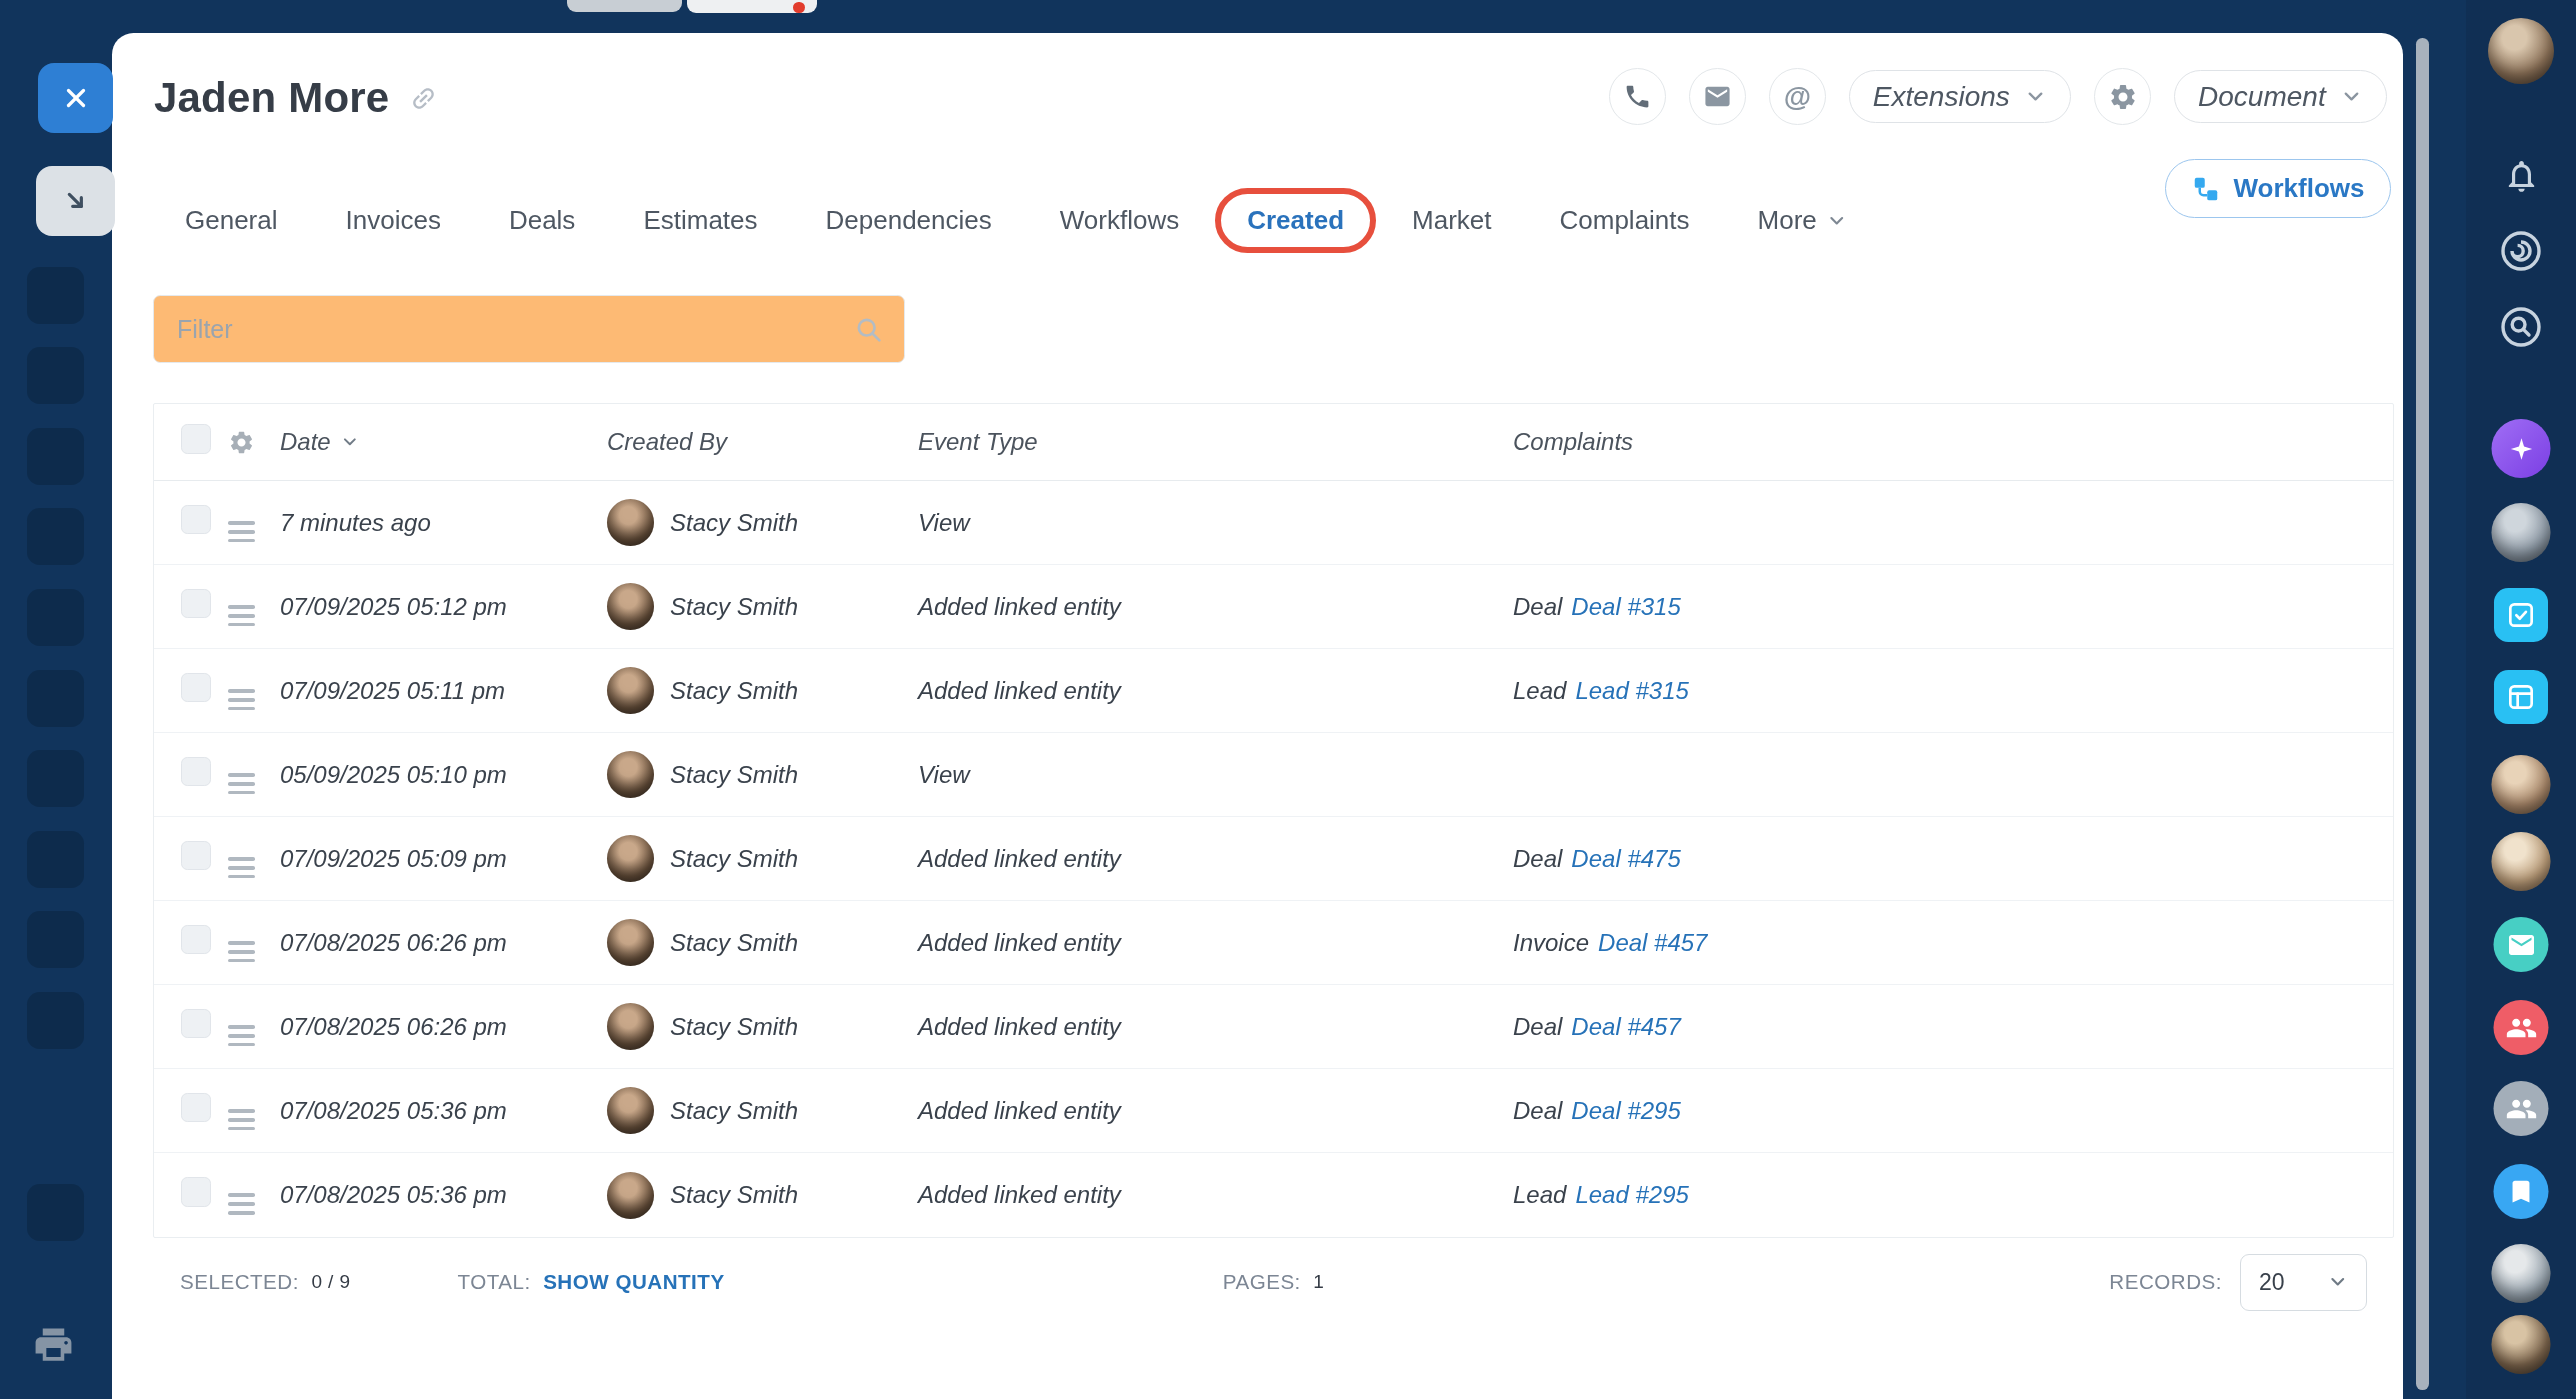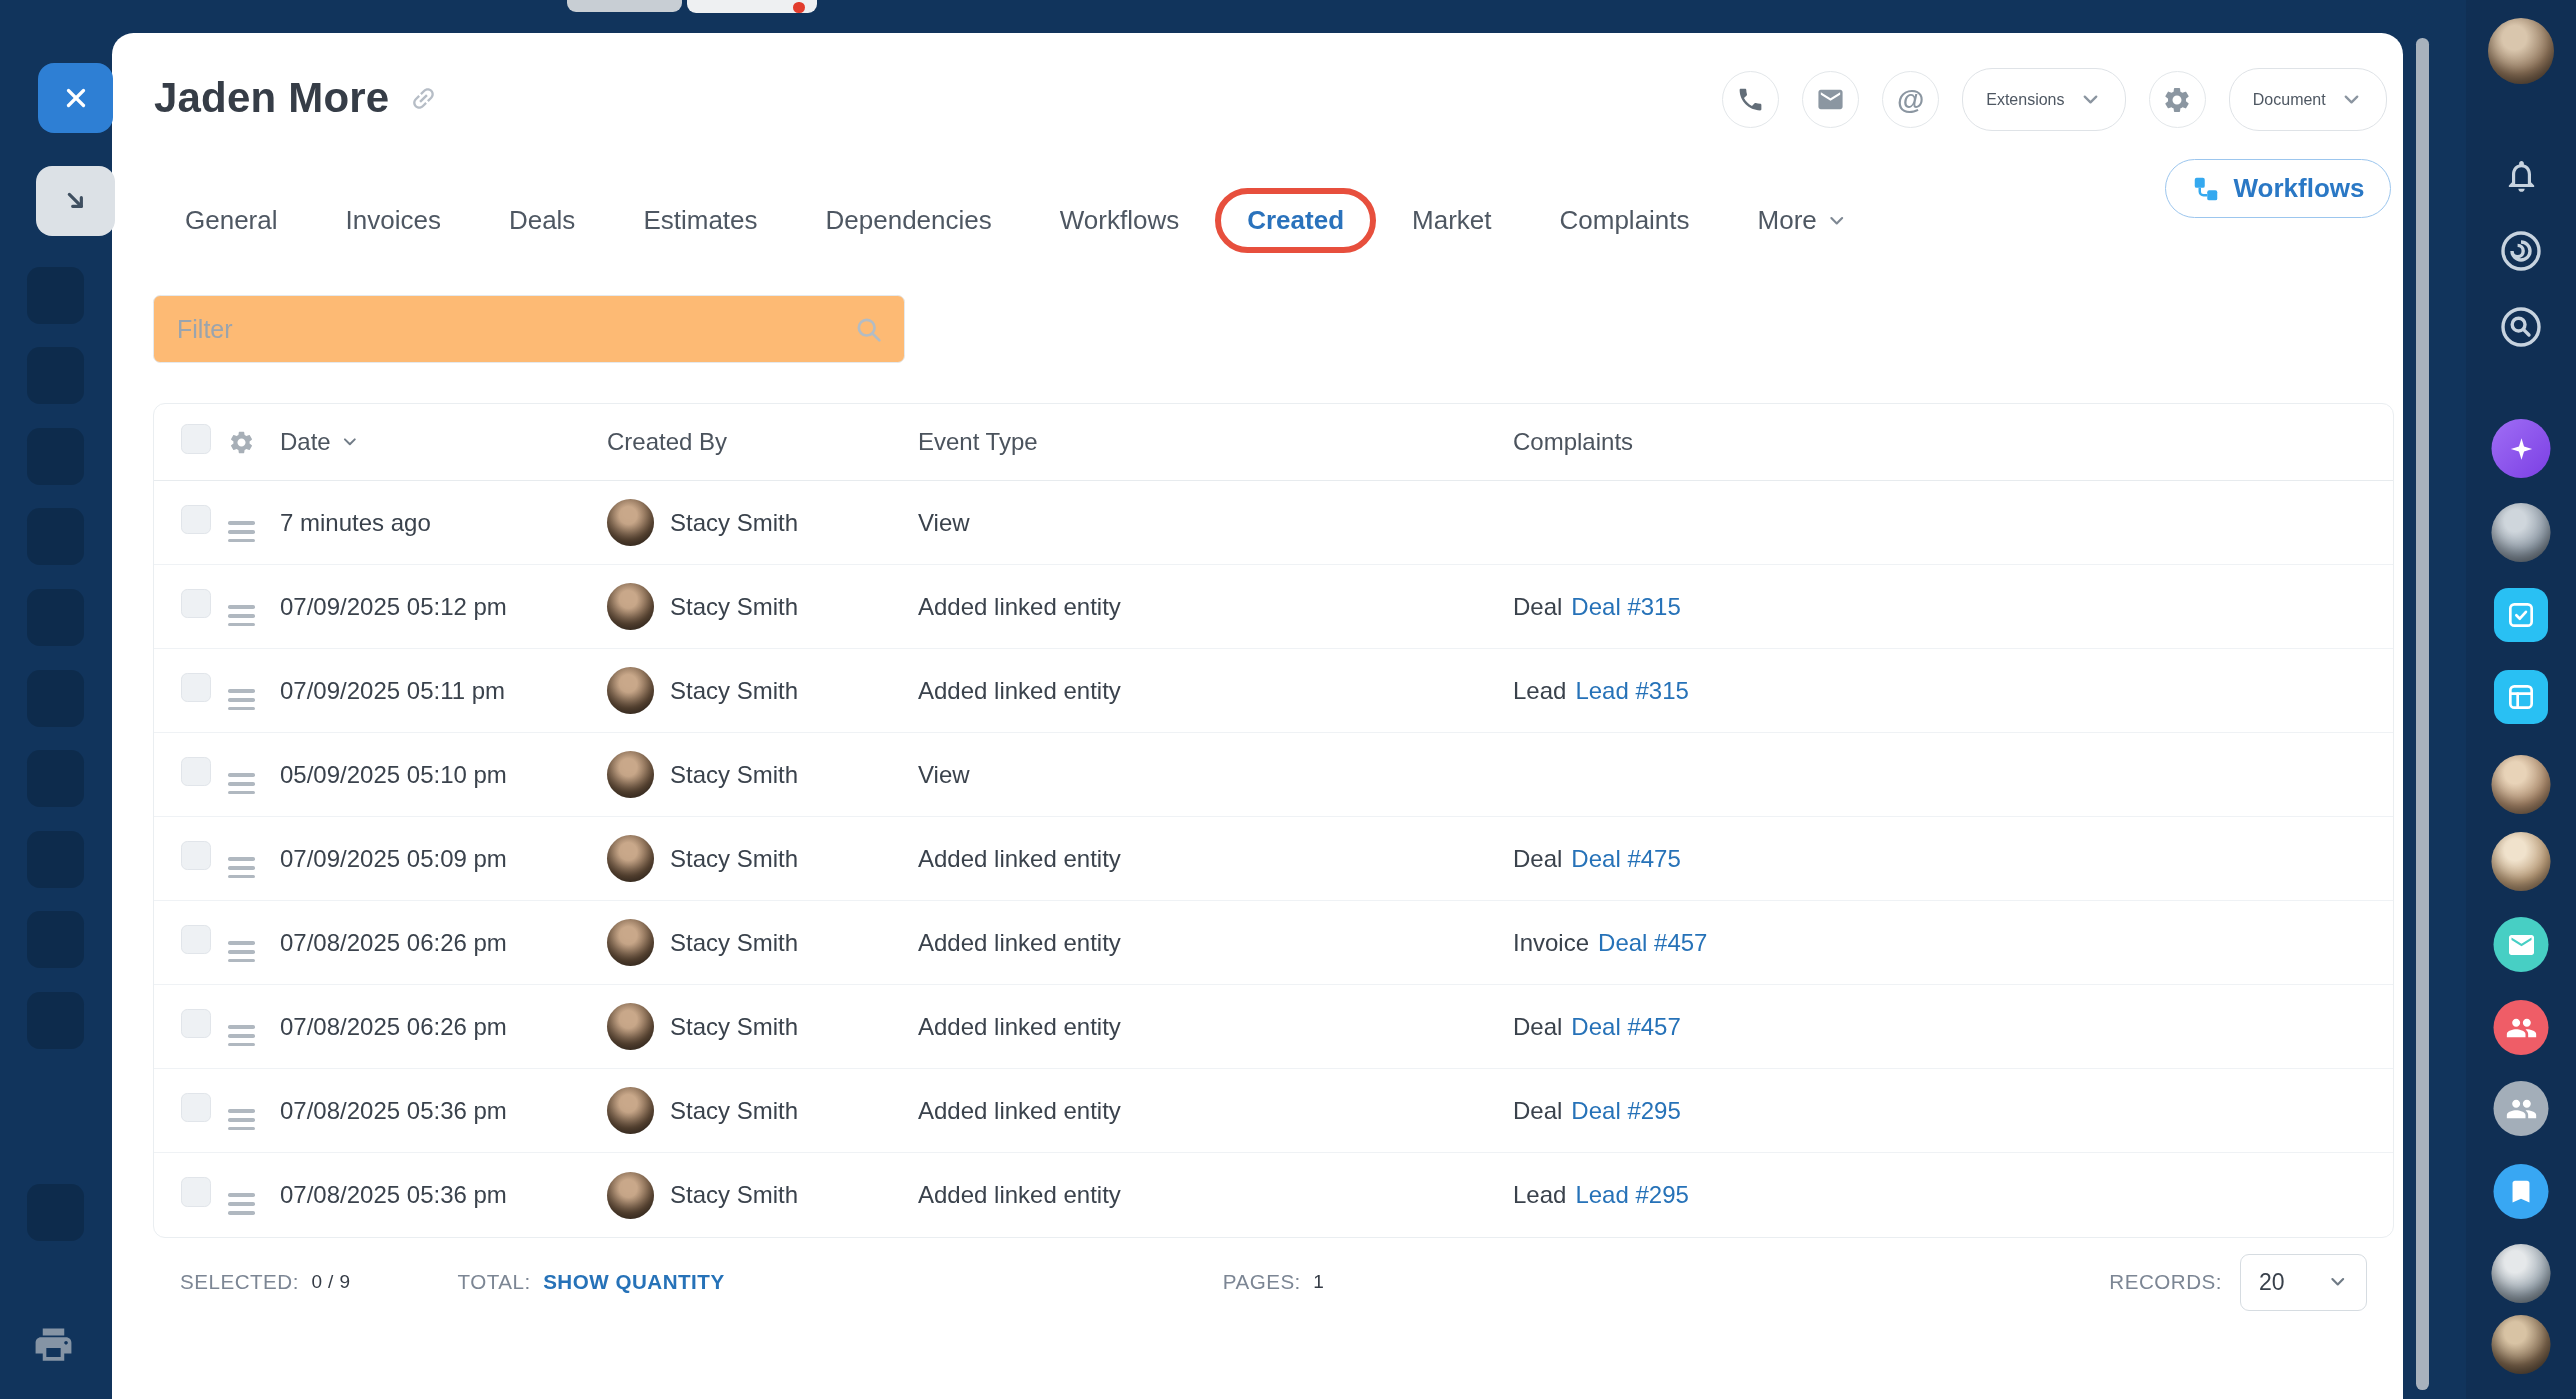--- a/index.html
+++ b/index.html
@@ -27,23 +27,23 @@
           border-radius:21.5px 21.5px 0 0; z-index:2; }
 
   .card-header { position:absolute; left:42px; top:41px; display:flex; align-items:center; gap:19.7px; }
   .page-title { font-size:42px; font-weight:700; color:#363d47; letter-spacing:0.2px; }
   .title-link { color:#b6bdc6; transform:rotate(-45deg); display:flex; cursor:pointer; }
 
   .header-actions { position:absolute; top:35px; right:16px; display:flex; align-items:center; gap:23px; }
   .circle-btn { width:57px; height:57px; border-radius:50%; border:1.8px solid #e3e7ea; background:#fff;
                 display:flex; align-items:center; justify-content:center; color:#8b96a1; cursor:pointer; }
   .circle-btn.darker { color:#626d78; }
-  .pill-btn { height:63px; border:1.8px solid #dfe3e7; border-radius:30px; background:#fff; display:flex;
-              align-items:center; gap:14.3px; padding:0 23px; font-size:16px; color:#4e5762; cursor:pointer;
-              font-family:"Liberation Sans", sans-serif; }
+  .pill-btn { height:53px; border:1.8px solid #dfe3e7; border-radius:30px; background:#fff; display:flex;
+              align-items:center; gap:14.3px; padding:0 23px; font-size:28px; color:#4e5762; cursor:pointer;
+              font-family:"Liberation Sans", sans-serif;font-style:italic; }
   .pill-btn .chev { color:#8b95a0; }
   .at-glyph { font-size:28px; font-weight:700; }
 
   
   .tabs { position:absolute; left:73px; top:134px; height:63px; display:flex; align-items:center; gap:68px; }
   .tab { font-size:26px; font-weight:500; color:#4e5762; cursor:pointer; white-space:nowrap; display:flex;
          align-items:center; gap:9px;margin-top:44px; }
   .tab.active { color:#2a72bc; font-weight:600; position:relative; }
   .red-oval { position:absolute; top:-17px; bottom:-17px; left:-32px; right:-32px; border:6.3px solid #e74f3d;
               border-radius:39px; pointer-events:none; }
@@ -57,21 +57,21 @@
   
   .filter-box { position:absolute; left:41px; top:262px; width:752px; height:68px; background:#fdba74;
                 border:1.8px solid #e5e9ec; border-radius:7.2px; }
   .filter-box input { width:100%; height:100%; border:none; outline:none; font-size:25px; color:#3a424c;
                       padding:0 75px 0 23px; background:transparent; font-family:"Liberation Sans", sans-serif; }
   .filter-box input::placeholder { color:#9aa4ae; }
   .filter-box .mag { position:absolute; right:21.5px; top:19px; color:#b3bcc4; }
 
   
   .grid { position:absolute; left:41px; top:370px; width:2241px; background:#fff;
-          border:0.9px solid #eaeef1; border-radius:12px; }
+          border:0.9px solid #eaeef1; border-radius:2px;font-style:italic; }
   .grid-header, .grid-row { display:grid; grid-template-columns:47px 52px 327px 311px 595px 1fr;
                             align-items:center; padding:0 27px; }
   .grid-header { height:77px; border-bottom:0.9px solid #e7ebee; font-size:24px; color:#4b535d; }
   .grid-row { height:84px; border-bottom:0.9px solid #eff2f5; font-size:24px; color:#3a424c; }
   .grid-row:last-child { border-bottom:none; }
 
   .checkbox { width:29.5px; height:29.5px; border-radius:6.3px; background:#eef1f4; border:1.8px solid #e1e5ea;
               display:inline-block; cursor:pointer; }
   .burger { display:inline-flex; flex-direction:column; gap:5.4px; cursor:pointer; }
   .burger i { display:block; width:27px; height:3.6px; background:#b0b8c0; border-radius:1.8px; }

